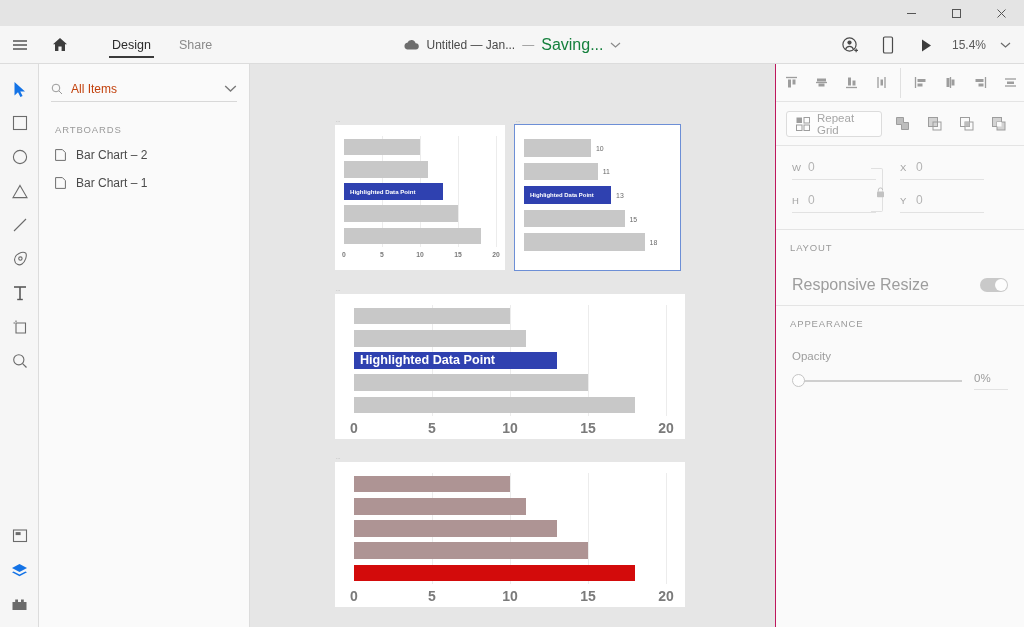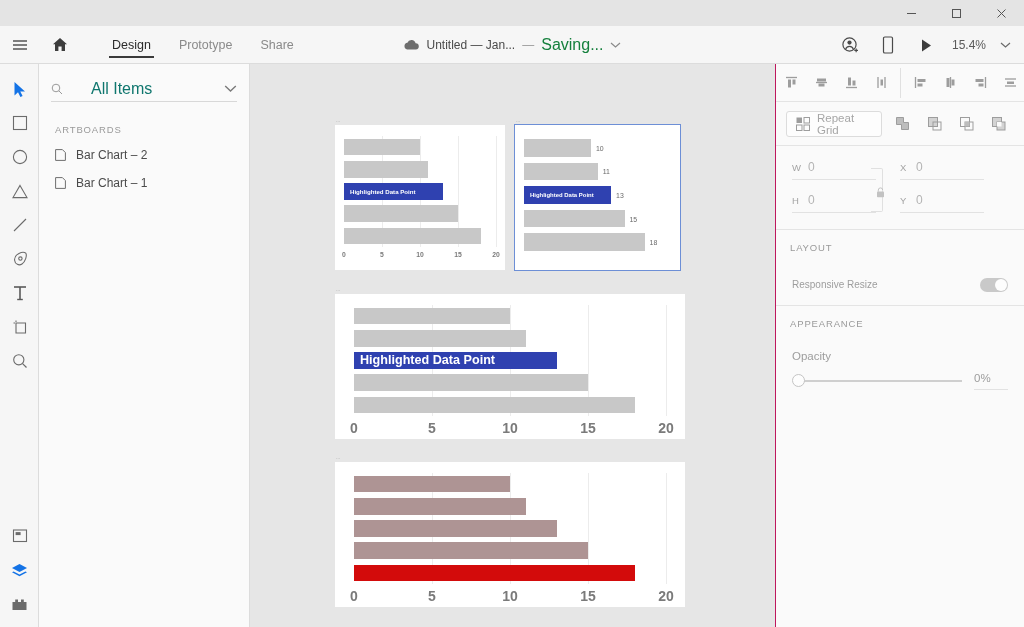--- a/index.html
+++ b/index.html
@@ -79,21 +79,21 @@
   .layers {
     position: absolute; left: 39px; top: 64px; width: 211px; height: 563px;
     background: #fafafa; border-right: 1px solid #dcdcdc;
   }
   .search-row {
     margin: 12px 12px 0 12px; height: 26px;
     display: flex; align-items: center; gap: 8px;
     border-bottom: 1px solid #d8d8d8;
   }
   .search-row .sicon { color: #9a9a9a; display: flex; }
-  .search-text { font-size: 16px; color: #0f766e; flex: 1; margin-left: 20px; }
+  .search-text { font-size: 12px; color: #c2410c; flex: 1; }
   .chev { color: #7a7a7a; display: flex; }
   .section-label {
     font-size: 9.5px; letter-spacing: .09em; color: #9a9a9a;
     margin: 22px 0 6px 16px; text-transform: uppercase;
   }
   .layer-item {
     height: 28px; display: flex; align-items: center; gap: 10px;
     padding-left: 16px; font-size: 12px; color: #4a4a4a;
   }
   .layer-ico { color: #6e6e6e; display: flex; }
@@ -166,21 +166,21 @@
     position: absolute; left: 100px; top: 38px; color: #c2c2c2;
   }
   .lock-bracket {
     position: absolute; left: 95px; top: 22px; width: 12px; height: 44px;
     border: 1px solid #e0e0e0; border-left: none; border-radius: 0 2px 2px 0;
   }
   .row-toggle {
     height: 42px; display: flex; align-items: center; padding: 0 16px;
     border-bottom: 1px solid #e4e4e4;
   }
-  .row-label { font-size: 10px; color: #9d9d9d; }
+  .row-label { font-size: 16px; color: #9d9d9d; }
   .toggle {
     margin-left: auto; width: 28px; height: 14px; border-radius: 7px;
     background: #c9c9c9; position: relative;
   }
   .toggle .knob {
     position: absolute; right: 1px; top: 1px; width: 12px; height: 12px;
     border-radius: 50%; background: #fdfdfd;
   }
   .opacity-block { padding: 10px 16px 0 16px; }
   .opacity-label { font-size: 11.5px; color: #9d9d9d; margin-bottom: 10px; }
@@ -229,23 +229,20 @@
       </svg>
     </div>
     <div class="tb-icon">
       <svg width="16" height="15" viewBox="0 0 16 15">
         <path d="M8 1 L15 7.2 L13 7.2 L13 14 L9.6 14 L9.6 9.6 L6.4 9.6 L6.4 14 L3 14 L3 7.2 L1 7.2 Z" fill="#3d3d3d"></path>
       </svg>
     </div>
     <div class="tb-tabs">
       <div class="tb-tab active">
           <span>Design</span>
-        </div>
-      <div class="tb-tab">
-          <span>Prototype</span>
         </div>
       <div class="tb-tab">
           <span>Share</span>
         </div>
     </div>
 
     <div class="tb-center">
       <span style="display:flex;">
         <svg width="17" height="12" viewBox="0 0 17 12">
             <path d="M4.2 10.5 A3.4 3.4 0 0 1 4.4 3.8 A4.3 4.3 0 0 1 12.6 4.3 A3.1 3.1 0 0 1 12.8 10.5 Z" fill="#6e6e6e"></path>

